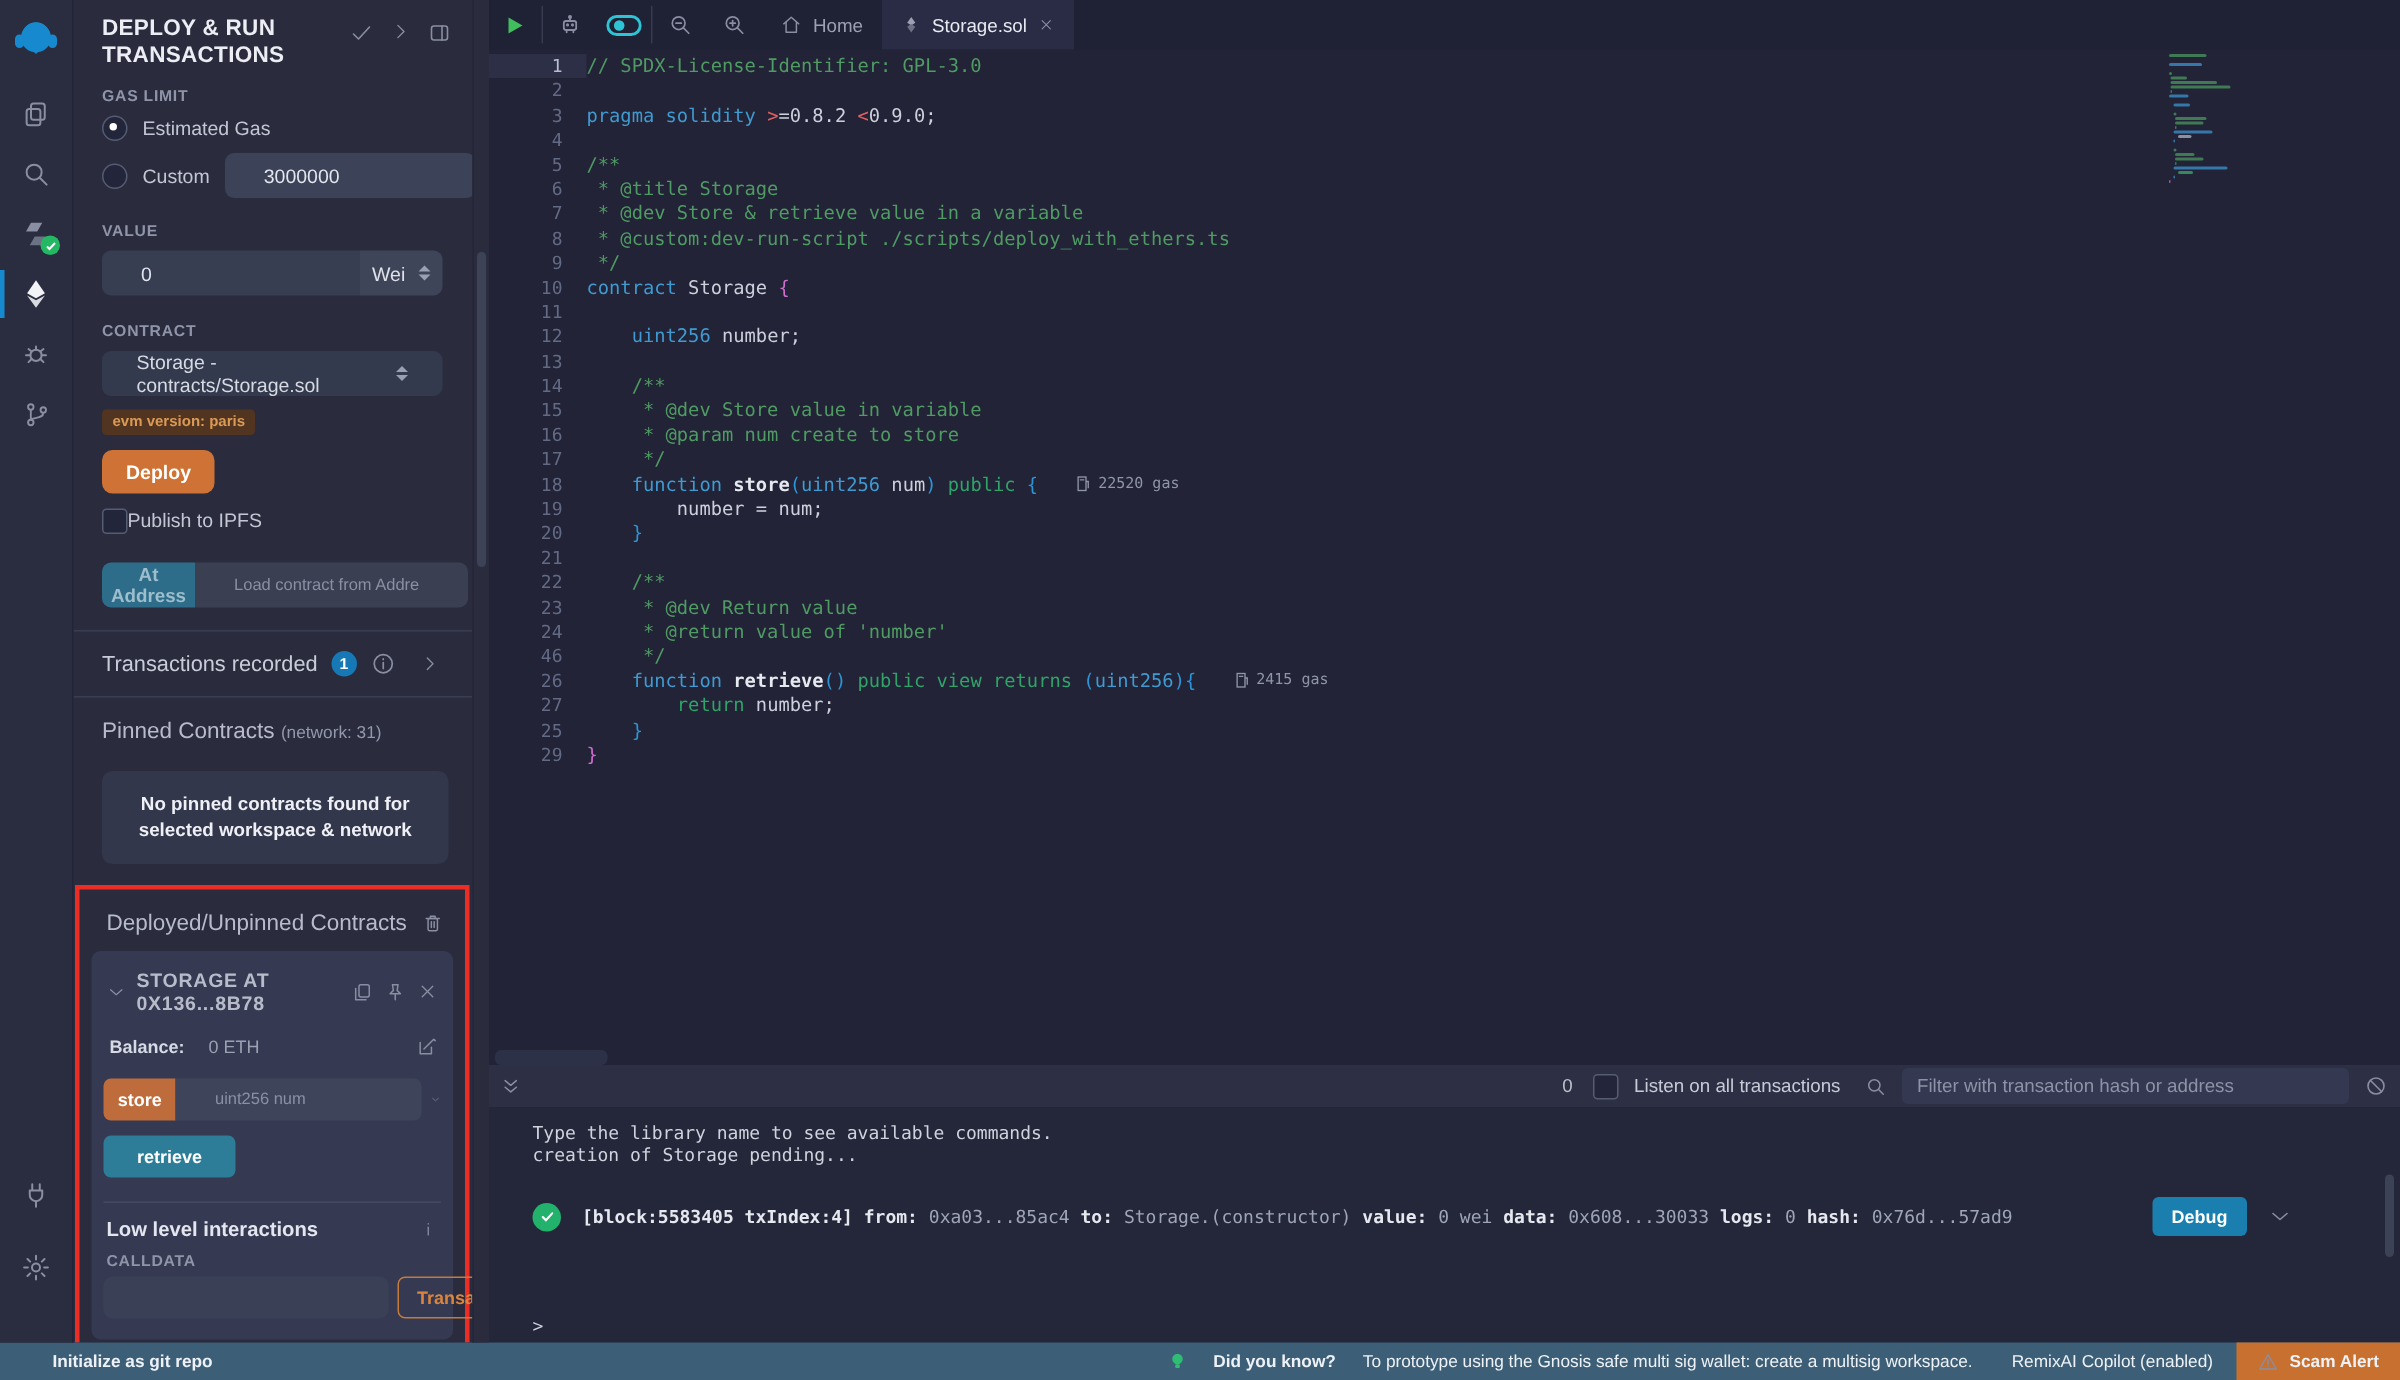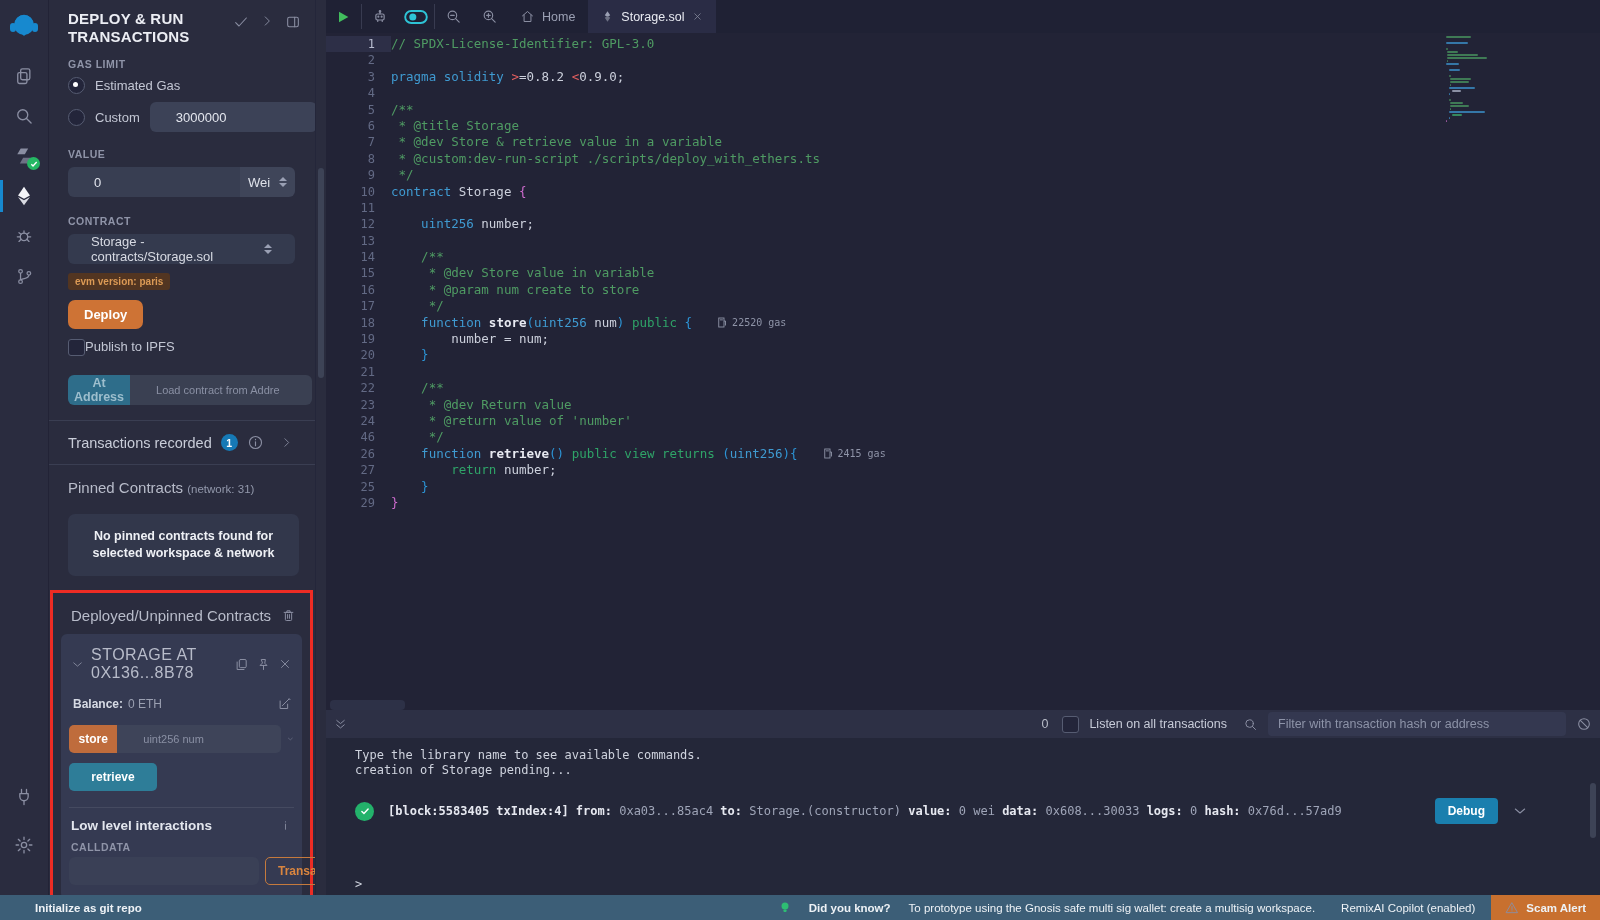--- a/index.html
+++ b/index.html
@@ -59,24 +59,24 @@
   .txrec-row .sp{flex:1}
   .pinned{padding:14px 16px 14px 20px}
   .sec-title{font-size:15px;color:#b8bcca}
   .sec-title small{font-size:11.5px;color:#9298ab}
   .empty-box{margin-top:18px;background:#32374b;border-radius:7px;padding:14px 10px;text-align:center;color:#eef0f5;
     font-weight:bold;font-size:12.5px;line-height:17px}
   .deployed{border:3px solid #ed2c24;margin:0 2px;padding:10px 8px 20px 8px}
   .deployed-head{display:flex;align-items:center;justify-content:space-between;padding:4px 6px 10px 10px}
   .card{background:#353a52;border-radius:6px;padding:8px 8px 14px 8px}
   .card-head{display:flex;align-items:center;gap:7px;padding:4px 2px}
-  .card-head-title{font-size:16px;font-weight:normal;letter-spacing:.5px;color:#b8bcca;flex:1}
+  .card-head-title{font-size:13px;font-weight:bold;letter-spacing:.5px;color:#b8bcca;flex:1}
   .bal-row{display:flex;align-items:center;padding:10px 2px 2px 4px;font-size:12px}
   .bal-row b{color:#d6dae4}
-  .bal-row span{color:#9ba0b2;margin-left:5px}
+  .bal-row span{color:#9ba0b2;margin-left:16px}
   .bal-row .sp{flex:1}
   .fn-row{display:flex;align-items:center;margin-top:12px}
   .btn-store{background:#bf6c3c;color:#fff;font-size:12px;width:88px;height:28px;border-radius:5px 0 0 5px}
   .fn-row .txt-input{width:112px;height:28px;border-radius:0 5px 5px 0;background:#3e4459;font-size:11px}
   .btn-retrieve{background:#2e7d98;color:#fff;font-size:12px;width:88px;height:28px;border-radius:5px;margin-top:10px;display:block}
   .card .divider{border-color:#454a60;margin-top:16px}
   .lowlevel{display:flex;align-items:center;margin-top:10px;padding:0 2px}
   .lowlevel b{font-size:13.5px;color:#e3e6ee;flex:1;font-weight:bold}
   .calldata-row{display:flex;align-items:center;gap:6px;margin-top:4px}
   .calldata-row .txt-input{width:138px;height:28px;background:#3a4056}

